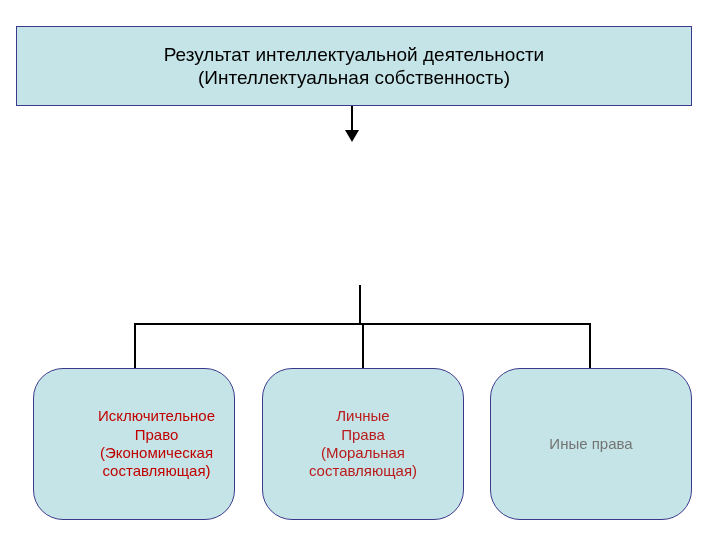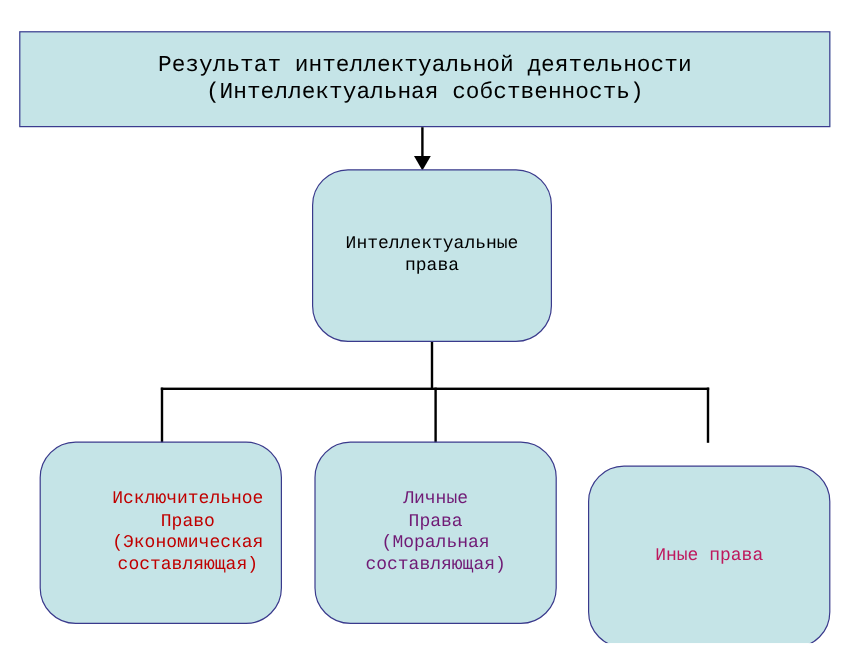--- a/index.html
+++ b/index.html
@@ -6,21 +6,21 @@
     margin: 0;
     padding: 0;
     background: #ffffff;
   }
   #canvas {
     position: relative;
     width: 720px;
     height: 536px;
     background: #ffffff;
     overflow: hidden;
-    font-family: Liberation Mono, monospace;
+    font-family: Liberation Sans, sans-serif;
   }
 
   .node {
     position: absolute;
     box-sizing: border-box;
     background: #c5e4e7;
     border: 1px solid #3a3a8c;
     display: flex;
     align-items: center;
     justify-content: center;
@@ -62,30 +62,29 @@
     width: 202px;
     height: 152px;
     color: #c00000;
     padding-left: 45px;
   }
   #personal-box {
     left: 262px;
     top: 368px;
     width: 202px;
     height: 152px;
-    color: #701a75;
+    color: #b91c1c;
   }
   #other-box {
     left: 490px;
     top: 368px;
     width: 202px;
     height: 152px;
-    color: #be185d;
+    color: #737373;
     font-size: 15px;
-    margin-top: 20px;
   }
 
   
   .line {
     position: absolute;
     background: #000000;
   }
   .v { width: 2px; }
   .h { height: 2px; }
 
@@ -110,22 +109,20 @@
 <body>
 
 <div id="canvas">
 
   <div class="node" id="title-box">Результат интеллектуальной деятельности
 (Интеллектуальная собственность)</div>
 
   <div class="line v" id="conn-title-down"></div>
   <div class="arrow-head" id="arrow-title"></div>
 
-  <div class="node" id="ip-rights-box">Интеллектуальные
-права</div>
 
   <div class="line v" id="conn-ip-down"></div>
   <div class="line h" id="conn-bus"></div>
   <div class="line v" id="conn-left-down"></div>
   <div class="line v" id="conn-mid-down"></div>
   <div class="line v" id="conn-right-down"></div>
 
   <div class="node leaf" id="exclusive-box">Исключительное
 Право
 (Экономическая

